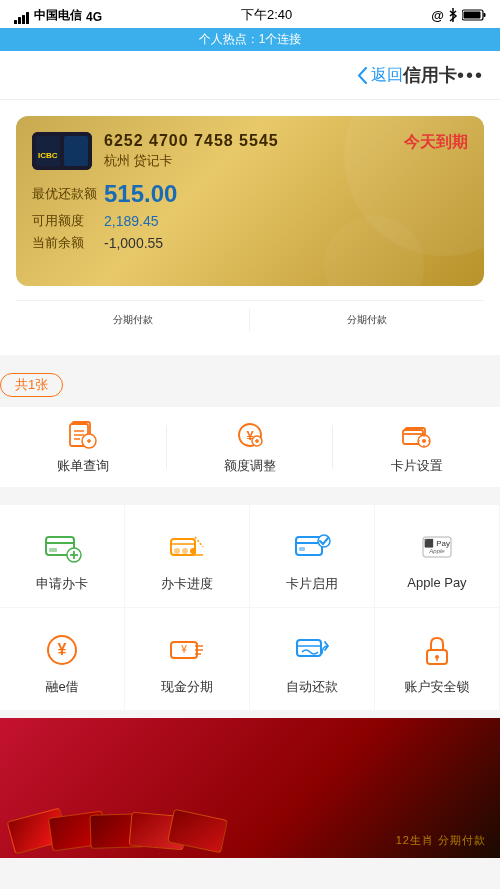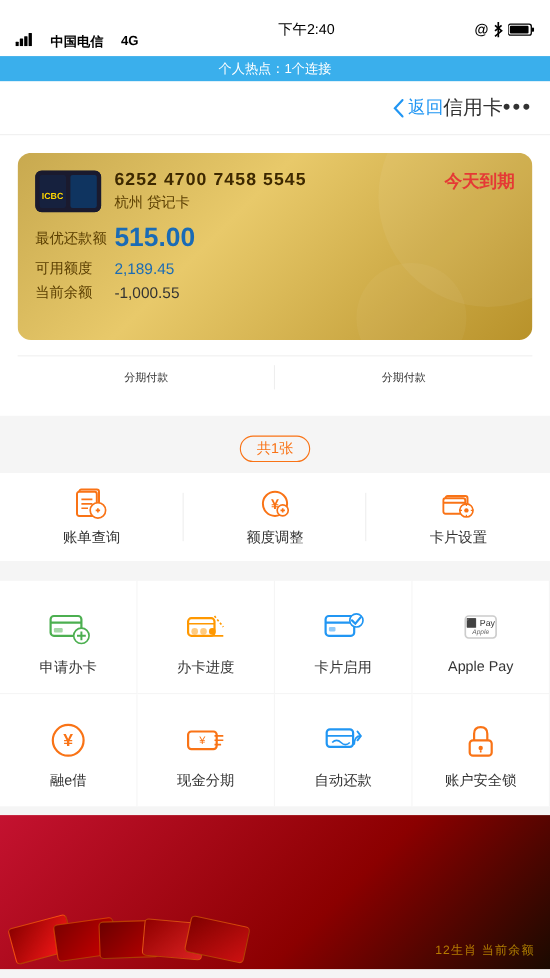--- a/index.html
+++ b/index.html
@@ -9,21 +9,21 @@
     
     .status-bar {
       background: white;
       display: flex;
       justify-content: space-between;
       align-items: center;
       padding: 6px 14px 4px;
       font-size: 12px;
       font-weight: 600;
     }
-    .status-left { display: flex; align-items: flex-start; gap: 16px; margin-top: 24px; }
+    .status-left { display: flex; align-items: flex-end; gap: 4px; }
     .status-center { font-size: 13px; font-weight: 500; }
     .status-right { display: flex; align-items: center; gap: 4px; }
 
     
     .hotspot-bar {
       background: #3AAFEC;
       text-align: center;
       padding: 3px 0;
       font-size: 12px;
       color: white;
@@ -32,21 +32,21 @@
     
     .nav-bar {
       background: white;
       display: flex;
       align-items: center;
       justify-content: flex-end;
       padding: 12px 16px;
       border-bottom: 1px solid #eee;
     }
     .nav-back { display: flex; align-items: center; gap: 4px; color: #2196F3; font-size: 16px; cursor: pointer; }
-    .nav-title { font-size: 18px; font-weight: 400; color: #333; }
+    .nav-title { font-size: 18px; font-weight: 700; color: #333; }
     .nav-more { font-size: 22px; color: #333; letter-spacing: 2px; cursor: pointer; }
 
     
     .card-section {
       background: white;
       padding: 16px;
       margin-bottom: 8px;
     }
     .card-container {
       position: relative;
@@ -115,21 +115,21 @@
       position: absolute;
       right: 0;
       top: 20%;
       height: 60%;
       width: 1px;
       background: #eee;
     }
 
     
     .card-count-wrapper {
-      text-align: center;
+      text-align: left;
       padding: 10px 0;
     }
     .card-count-badge {
       display: inline-block;
       border: 1px solid #f97316;
       border-radius: 12px;
       padding: 2px 14px;
       font-size: 13px;
       color: #f97316;
     }
@@ -514,14 +514,14 @@
 </div>
 
 <div class="banner">
   <div class="banner-cards">
     <div class="mini-card" style="background:linear-gradient(135deg,#8b0000,#ff1a1a);transform:rotate(-15deg);margin-top:40px;"></div>
     <div class="mini-card" style="background:linear-gradient(135deg,#7b0000,#cc0000);transform:rotate(-8deg);margin-top:20px;"></div>
     <div class="mini-card" style="background:linear-gradient(135deg,#6b0000,#bb0000);transform:rotate(-2deg);"></div>
     <div class="mini-card" style="background:linear-gradient(135deg,#900000,#dd2222);transform:rotate(5deg);margin-top:10px;"></div>
     <div class="mini-card" style="background:linear-gradient(135deg,#800000,#cc1111);transform:rotate(12deg);margin-top:25px;"></div>
   </div>
-  <div class="banner-decoration" style="bottom:6px;right:10px;">12生肖 当前余额</div>
+  <div class="banner-decoration" style="bottom:6px;right:10px;">12生肖 分期付款</div>
 </div>
 
 </body></html>

